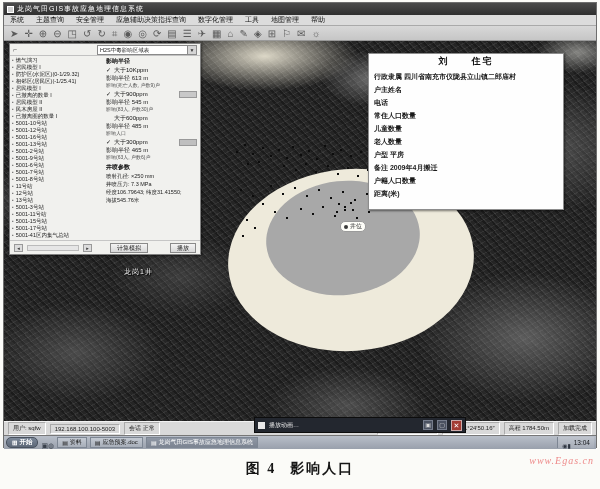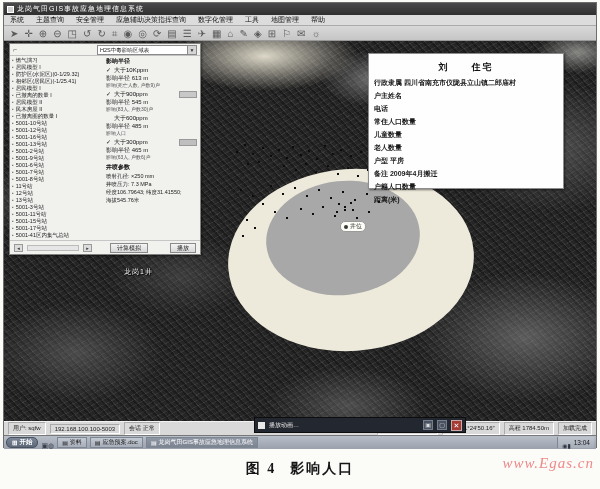--- a/index.html
+++ b/index.html
@@ -34,21 +34,21 @@
       repeating-linear-gradient(-28deg, rgba(255,255,255,0.07) 0 1px, transparent 1px 5px);
   }
   #plume-outer { position:absolute; left:224px; top:128px; width:246px; height:182px; background:#eeeadb; border-radius:50%; transform:rotate(-4deg); }
   #plume-inner { position:absolute; left:262px; top:140px; width:154px; height:114px; background:#a8a8a8; border-radius:50%; transform:rotate(-6deg); }
   .dot { position:absolute; width:2px; height:2px; background:#0c0c0c; }
   #well-label { position:absolute; left:120px; top:226px; color:#f5f5f5; font-size:7px; letter-spacing:1px; text-shadow:0 0 2px #000, 1px 1px 0 #000; white-space:nowrap; }
   #center-bubble { position:absolute; left:336px; top:180px; height:11px; background:#fdfdf8; border:1px solid #9a9a9a; border-radius:5px; display:flex; align-items:center; gap:2px; padding:0 3px; font-size:6px; color:#222; white-space:nowrap; }
   #center-bubble .welldot { width:4px; height:4px; background:#3a3a3a; border-radius:50%; }
 
   
-  #info-panel { position:absolute; left:364px; top:12px; width:196px; height:136px; background:#fefefe; border:1px solid #8d8d8d; box-shadow:1px 1px 2px rgba(0,0,0,0.5); padding:7px 5px; }
+  #info-panel { position:absolute; left:364px; top:12px; width:196px; height:157px; background:#fefefe; border:1px solid #8d8d8d; box-shadow:1px 1px 2px rgba(0,0,0,0.5); padding:1px 5px; }
   #info-panel .it { font-size:9px; font-weight:bold; color:#111; text-align:center; letter-spacing:2px; margin-bottom:2px; }
   #info-panel .ir { font-size:7px; font-weight:bold; color:#1a1a1a; line-height:13px; white-space:nowrap; overflow:hidden; }
 
   
   #panel { position:absolute; left:5px; top:40px; width:192px; height:212px; background:#f1f1ee; border:1px solid #808080; box-shadow:1px 1px 2px rgba(0,0,0,0.45); }
   #panel-head { position:absolute; left:0; top:0; width:100%; height:12px; border-bottom:1px solid #c2c2c2; }
   #grip { position:absolute; left:3px; top:2px; font-size:7px; color:#666; }
   #dropdown { position:absolute; right:3px; top:1px; width:100px; height:10px; background:#fff; border:1px solid #8a8a8a; display:flex; align-items:center; }
   #dropdown .dv { flex:1; font-size:5.5px; color:#222; padding-left:2px; white-space:nowrap; overflow:hidden; }
   #dropdown .da { width:9px; height:100%; background:#d5d5d5; border-left:1px solid #8a8a8a; font-size:5px; color:#333; text-align:center; line-height:9px; }
@@ -91,21 +91,21 @@
   .ql { font-size:7px; color:#39404b; }
   .task { height:11px; background:linear-gradient(#c3c9d2,#a7aeb9); border:1px solid #7d8693; font-size:6px; color:#1c1c1c; display:flex; align-items:center; gap:2px; padding:0 4px; max-width:120px; overflow:hidden; white-space:nowrap; }
   .task.active { background:linear-gradient(#8f97a4,#7c8492); color:#fff; }
   #tray { margin-left:auto; height:11px; border-left:1px solid #7d8693; display:flex; align-items:center; gap:3px; padding:0 4px; background:rgba(255,255,255,0.12); }
   #tray .tic { font-size:6px; color:#2e3540; }
   #clock { font-size:6.5px; color:#16181c; }
 
   
   #caption { position:absolute; left:0; top:460px; width:600px; text-align:center; font-family:"Liberation Serif", serif; font-size:14px; font-weight:bold; color:#161616; letter-spacing:2px; }
   #caption .fig { margin-right:14px; }
-  #watermark { position:absolute; right:6px; top:455px; font-family:"Liberation Serif", serif; font-style:italic; font-size:15px; color:#ee8a8a; letter-spacing:1px; }
+  #watermark { position:absolute; right:6px; top:455px; font-family:"Liberation Serif", serif; font-style:italic; font-size:10px; color:#ee8a8a; letter-spacing:1px; }
 </style>
 </head>
 <body>
 
 <div id="page">
   <div id="app">
 
     <div id="titlebar">
       <span class="appicon"></span>
       <span class="title">龙岗气田GIS事故应急地理信息系统</span>

